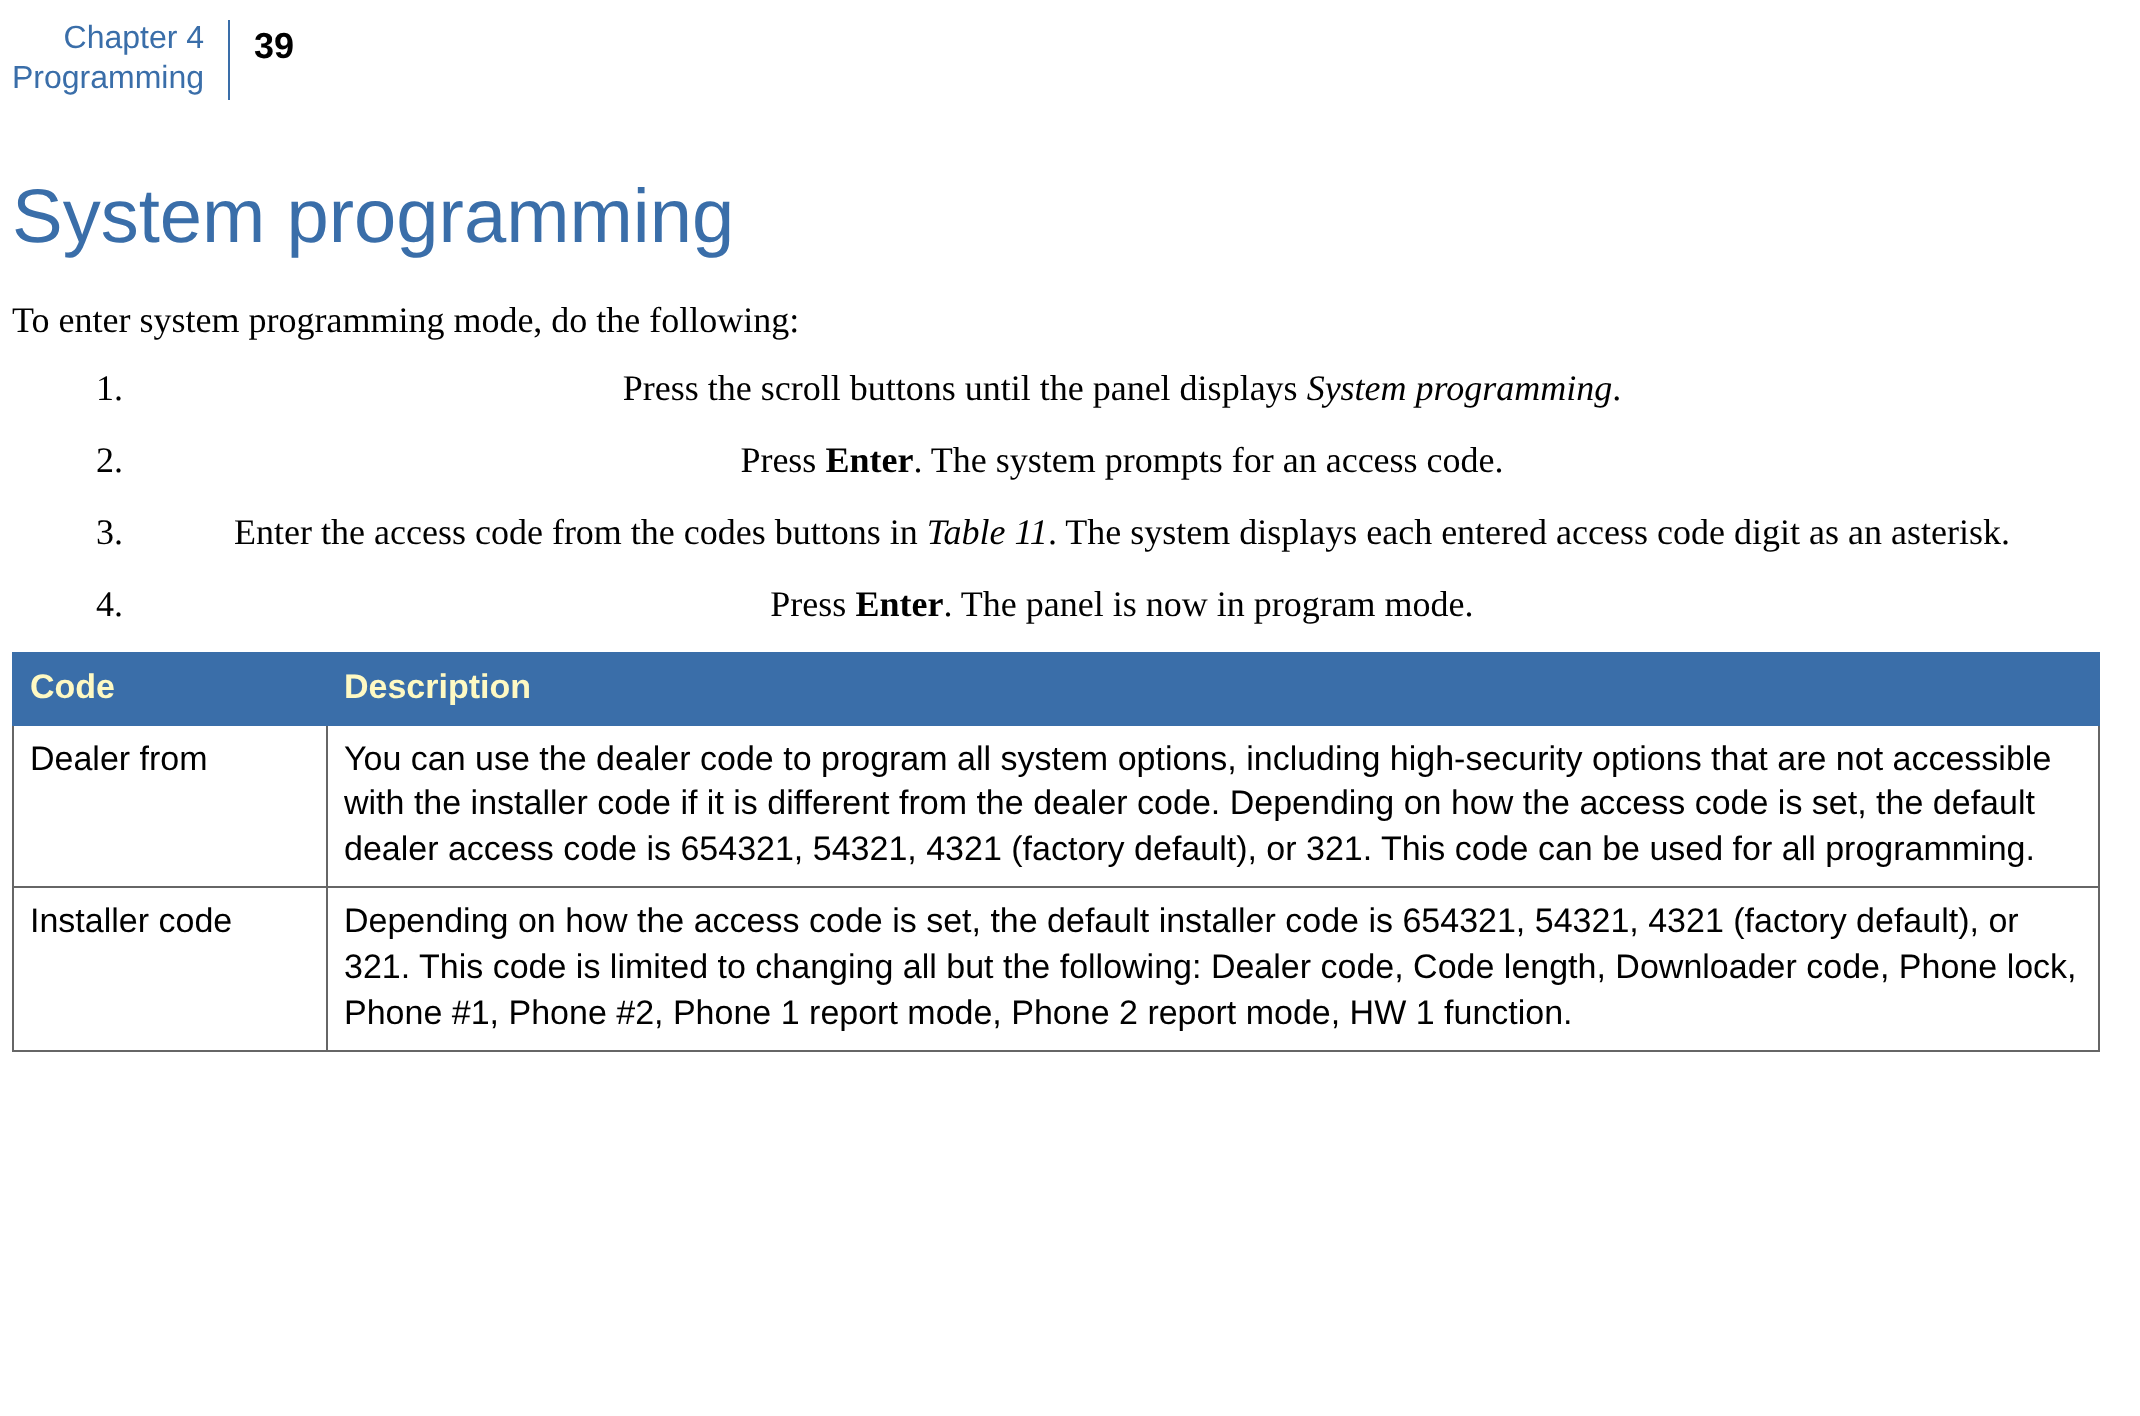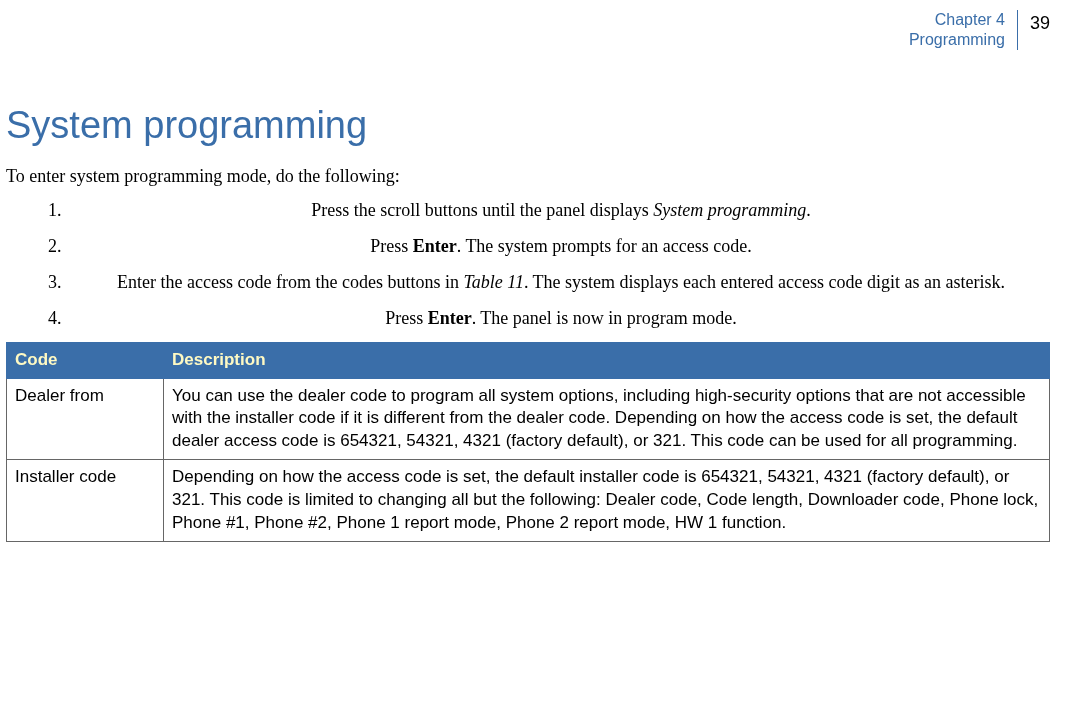--- a/index.html
+++ b/index.html
@@ -10,41 +10,40 @@
     background: #fff;
     width: 1070px;
     font-size: 18px;
     line-height: 1.45;
   }
   .page {
     padding: 10px 20px 20px 6px;
   }
   .header {
     display: flex;
-    justify-content: flex-end;
     align-items: flex-start;
-    margin-bottom: 48px;
+    margin-bottom: 32px;
   }
   .header-text {
     font-family: 'Trebuchet MS', 'Segoe UI', sans-serif;
     text-align: right;
     color: #3a6ea9;
     font-size: 16px;
     line-height: 1.25;
     padding-right: 12px;
   }
   .header-sep {
     width: 1px;
     background: #3a6ea9;
     align-self: stretch;
     margin-right: 12px;
   }
   .page-number {
     font-family: 'Trebuchet MS', 'Segoe UI', sans-serif;
-    font-weight: normal;
+    font-weight: bold;
     font-size: 18px;
     color: #000;
   }
   h1 {
     font-family: 'Trebuchet MS', 'Segoe UI', sans-serif;
     color: #3a6ea9;
     font-weight: 500;
     font-size: 38px;
     margin: 0 0 10px 0;
   }

